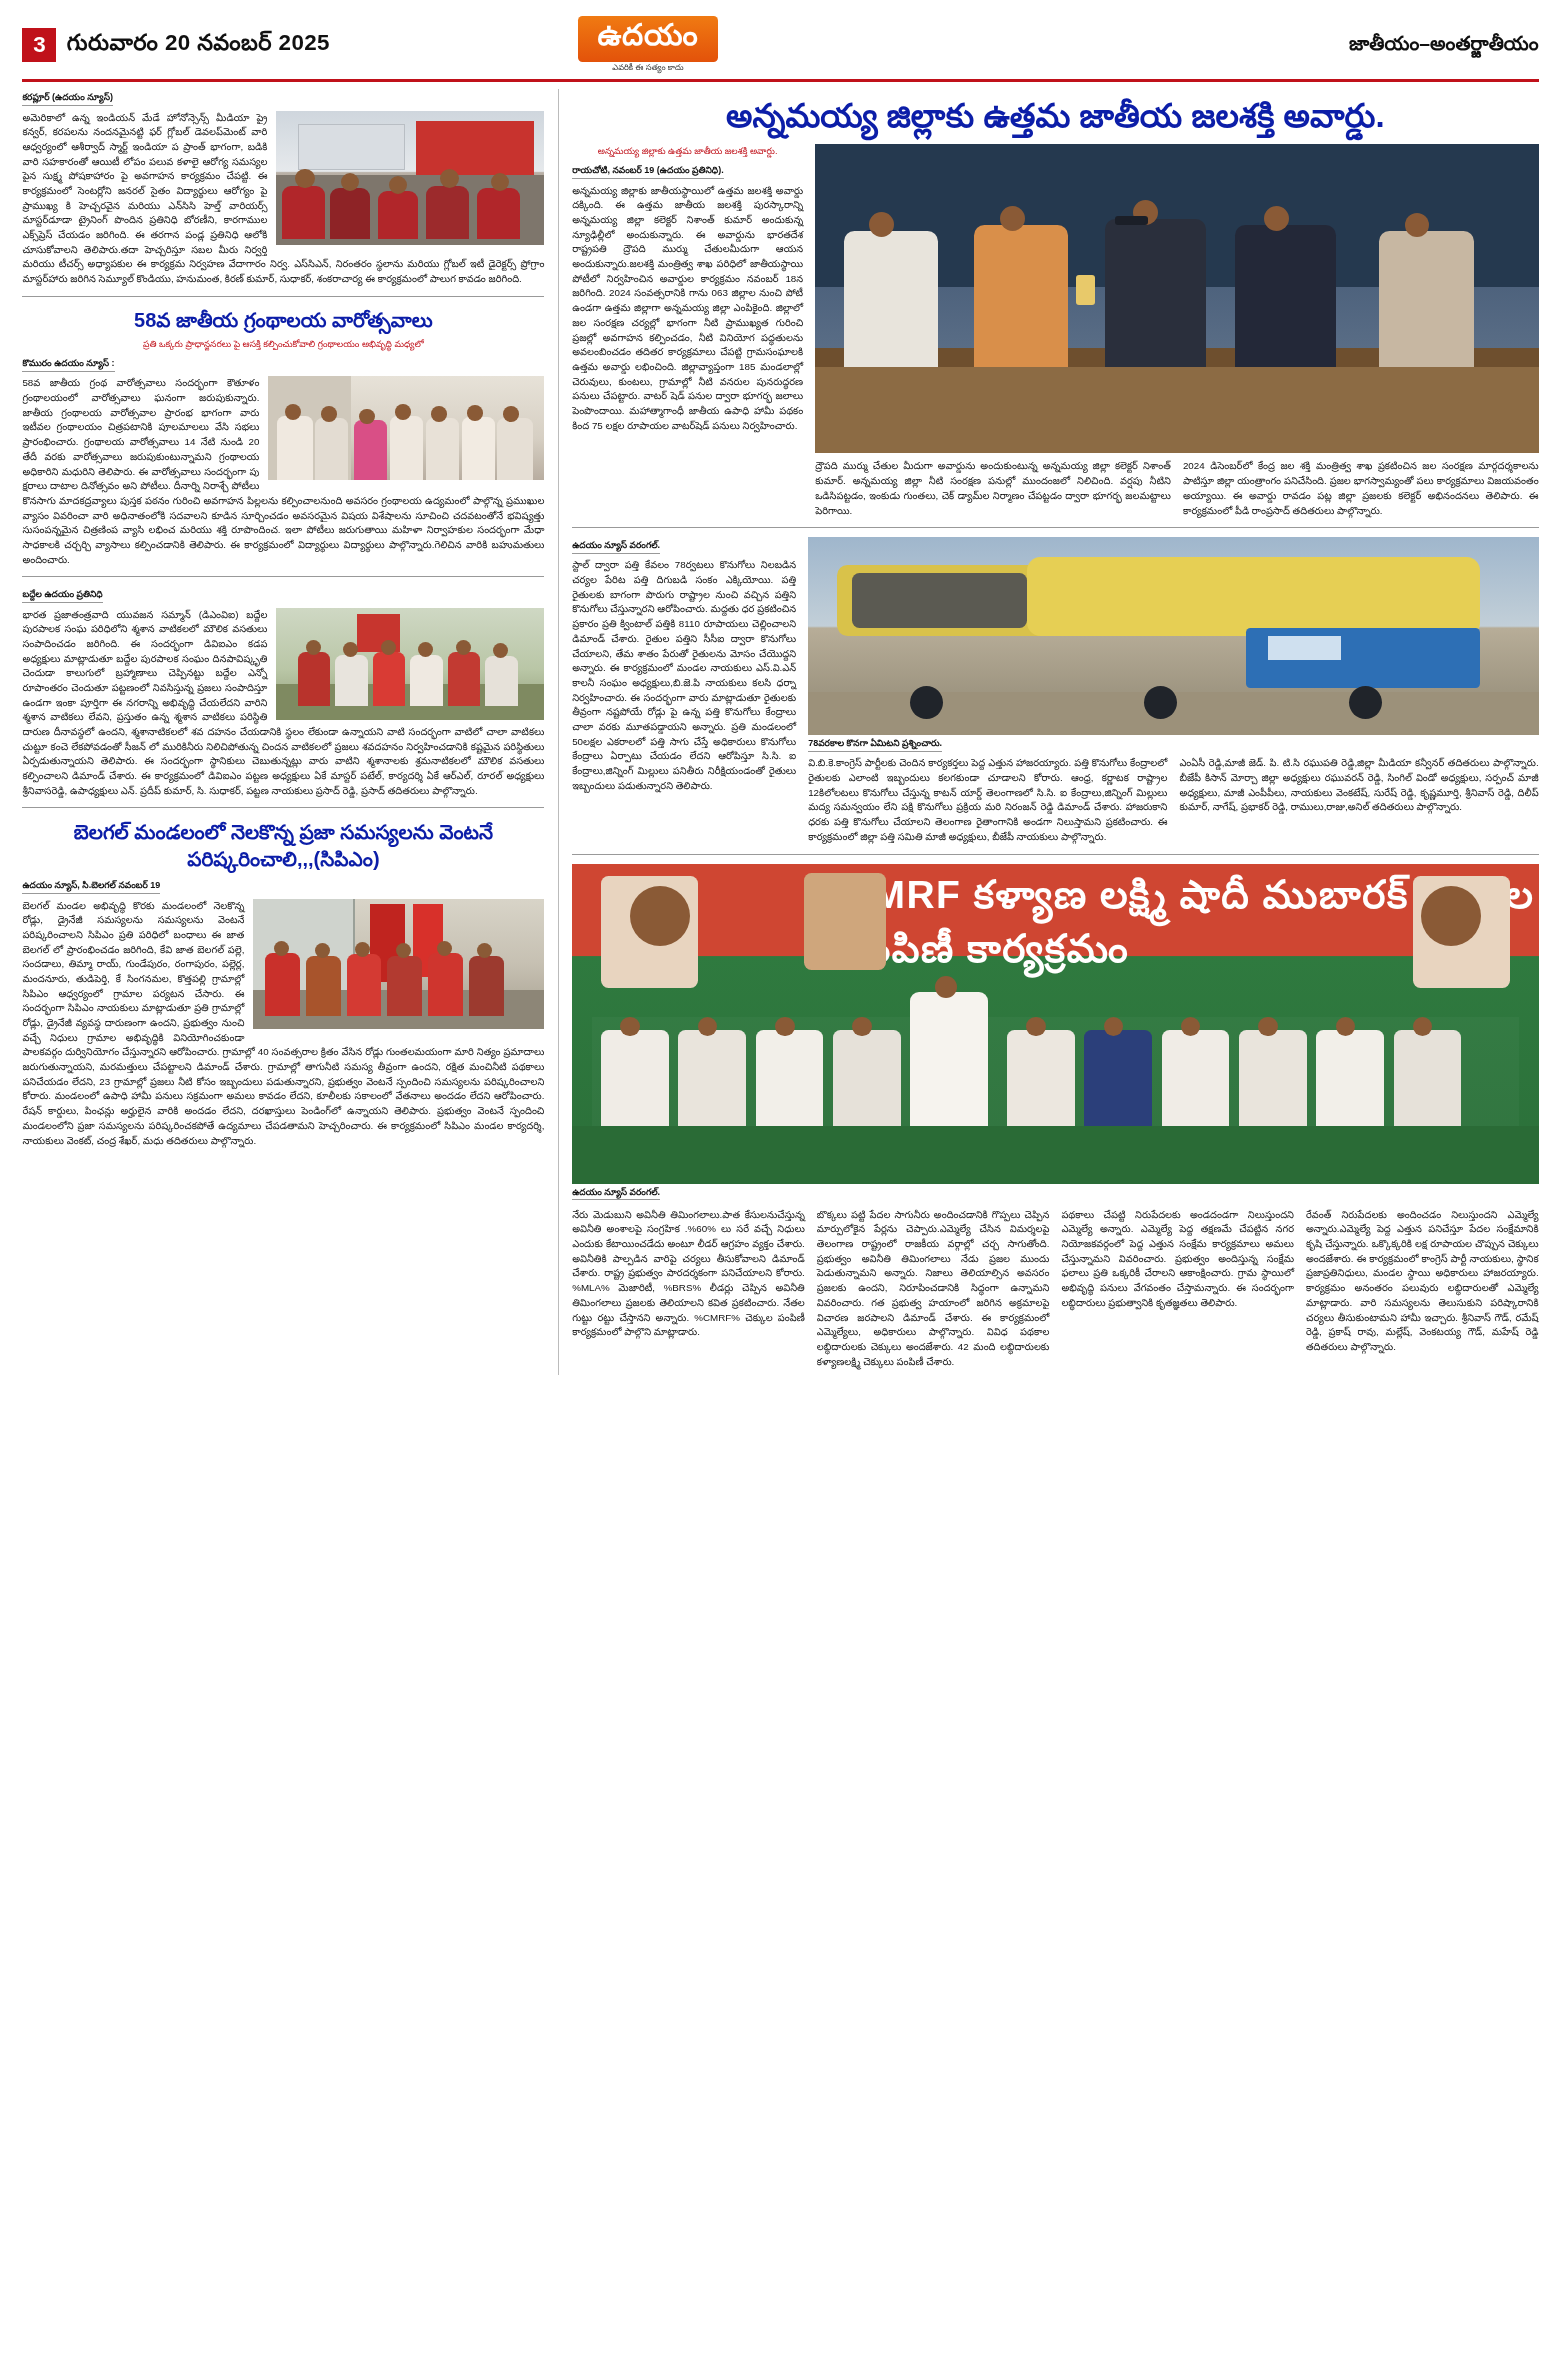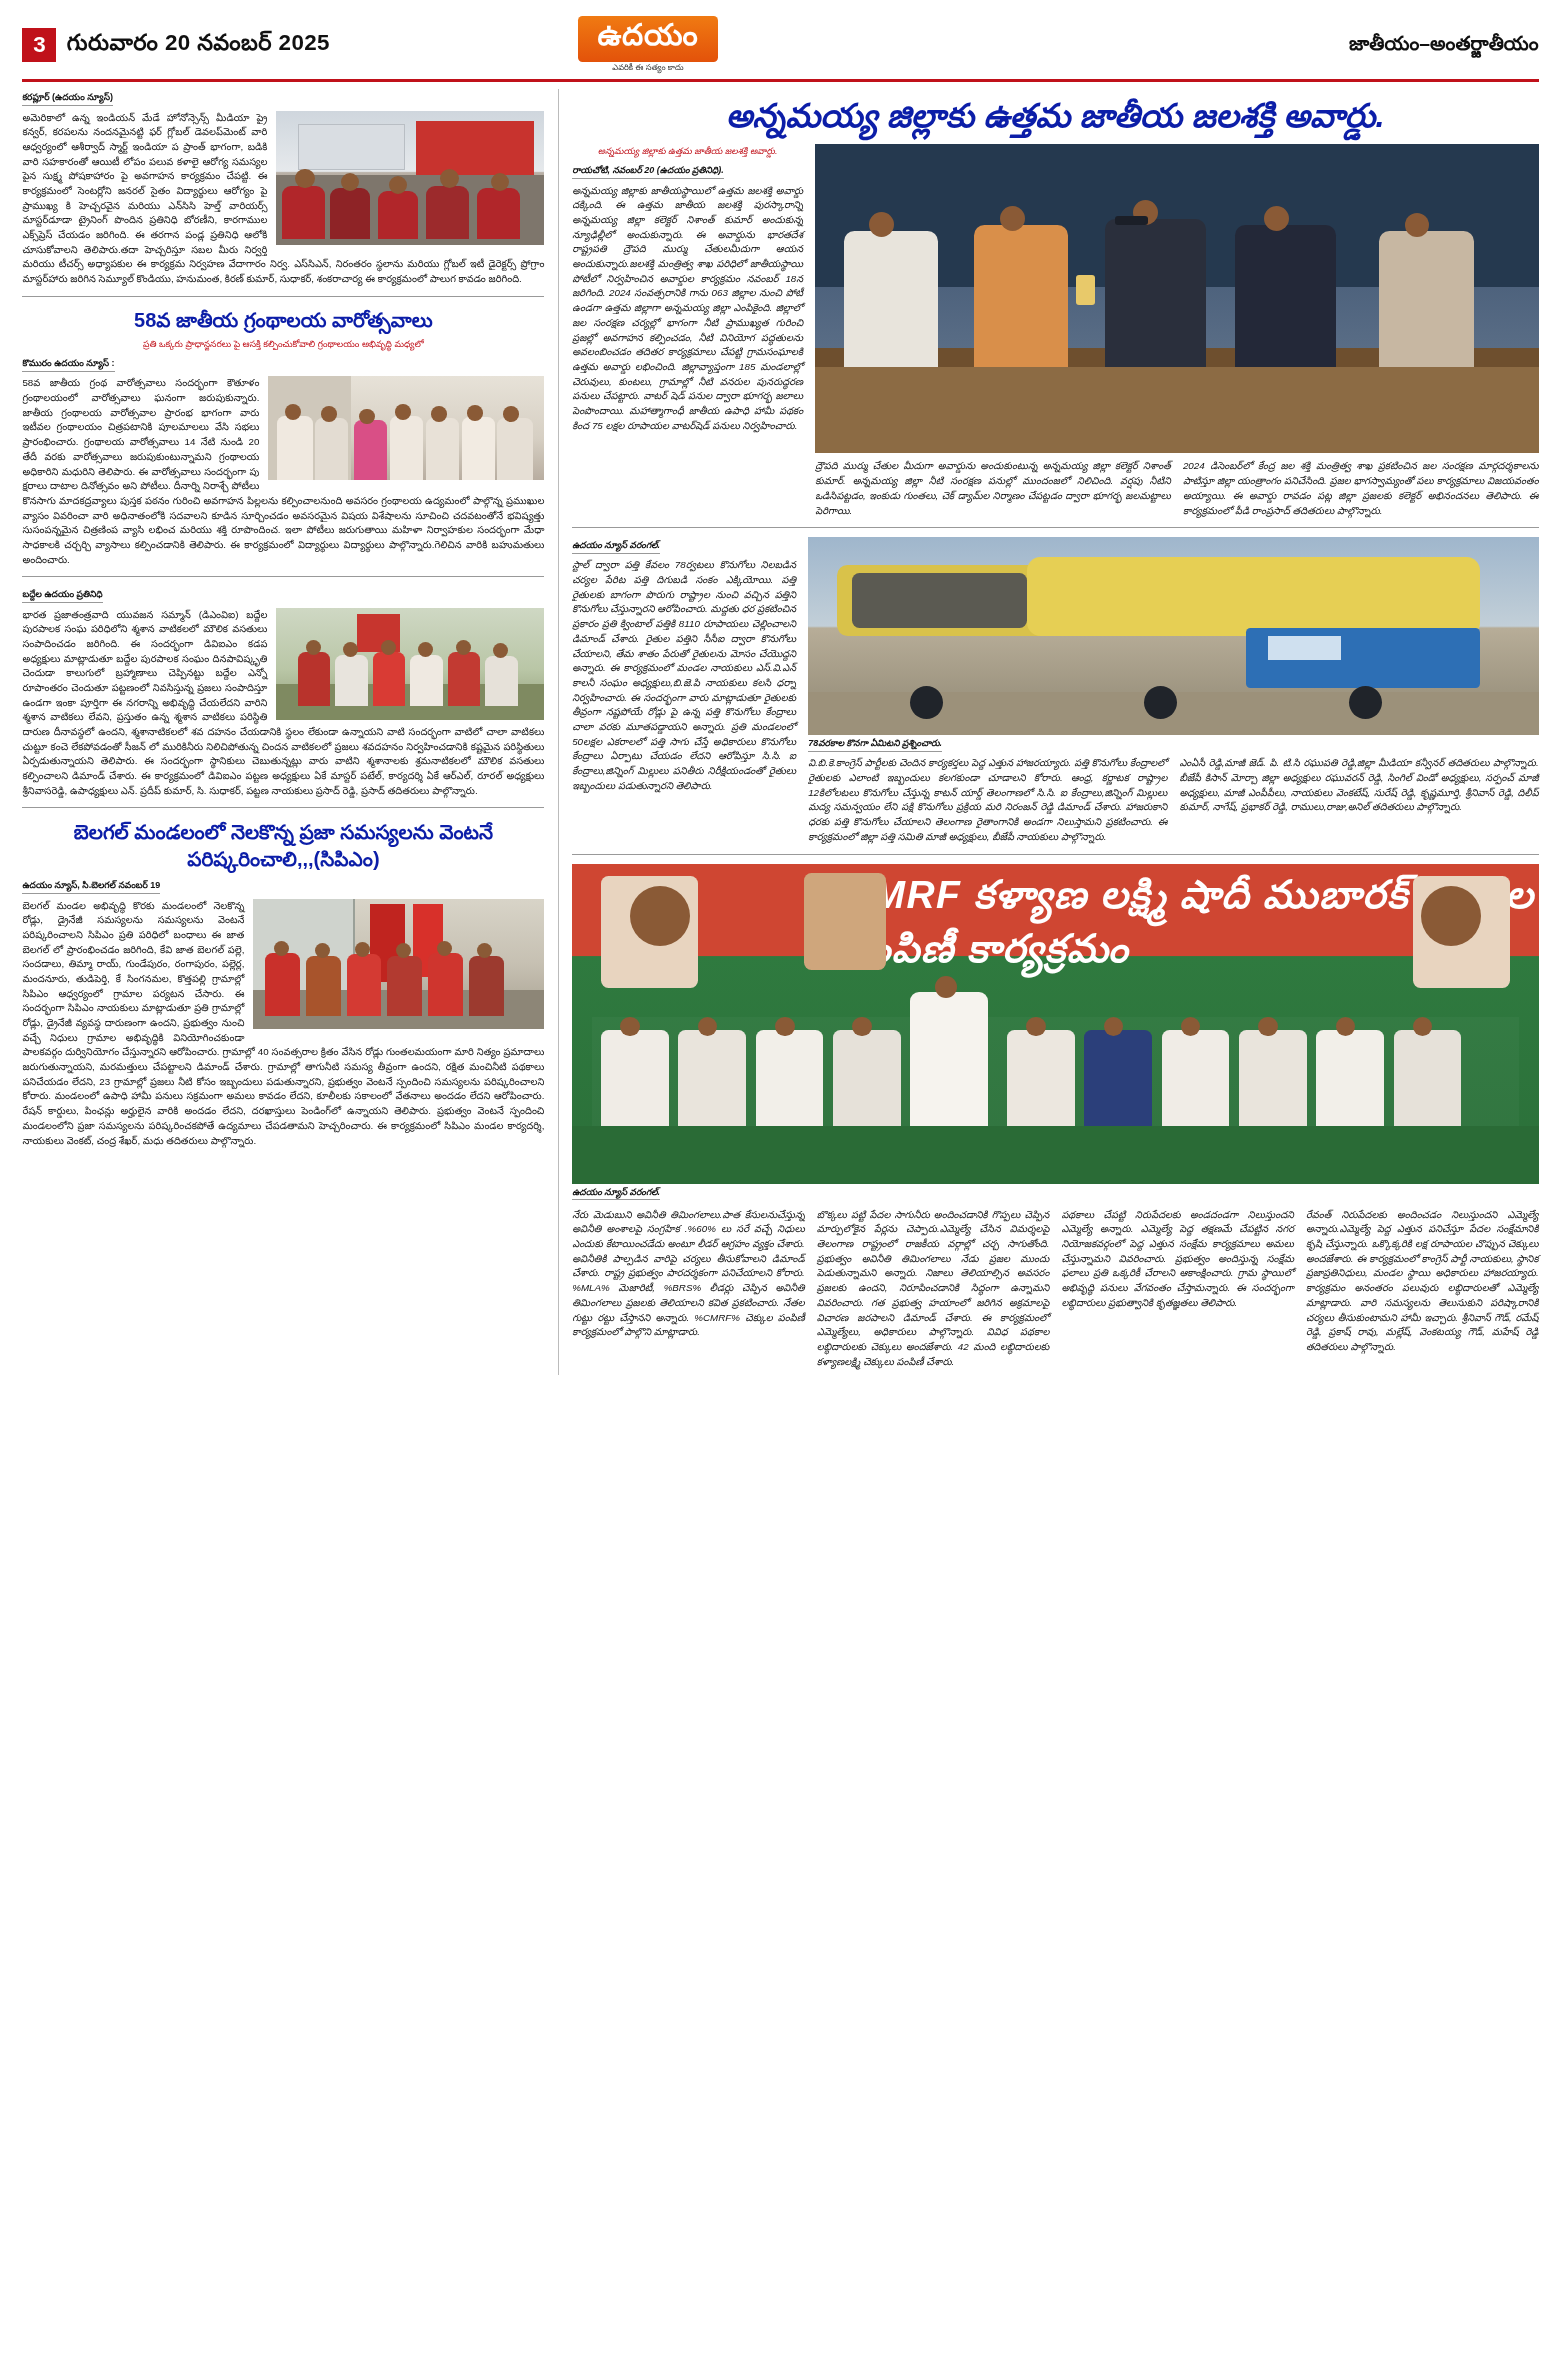--- a/index.html
+++ b/index.html
@@ -50,21 +50,21 @@
   }
   .logo-sub { font-size: 8.2px; color:#333; margin-top: 1.5px; }
   .masthead-right {
     font-size: 19.4px; font-weight: bold; color:#111;
     margin-left: auto;
   }
 
   
   .columns { display:flex; gap: 13.4px; }
   .col-left { width: 522px; }
-  .col-right { flex:1;font-style:italic; }
+  .col-right { flex:1; }
 
   .rule-v {
     border-left: 0.7px solid #bbb;
   }
 
   
   .headline-tel {
     color:#0c1ea8;
     font-weight: bold;
     text-align:center;
@@ -239,21 +239,21 @@
 
     </div>
 
     <div class="col-right rule-v" style="padding-left:13.4px;">
 
       <div class="sec">
         <h2 class="headline-tel hl-lg" style="font-size:33px;">అన్నమయ్య జిల్లాకు ఉత్తమ జాతీయ జలశక్తి అవార్డు.</h2>
         <div style="display:flex; gap:12px;">
           <div style="width:231px;">
             <div class="subhead">అన్నమయ్య జిల్లాకు ఉత్తమ జాతీయ జలశక్తి అవార్డు.</div>
-            <div class="byline">రాయచోటి, నవంబర్ 20 (ఉదయం ప్రతినిధి).</div>
+            <div class="byline">రాయచోటి, నవంబర్ 19 (ఉదయం ప్రతినిధి).</div>
             <div class="body-text">అన్నమయ్య జిల్లాకు జాతీయస్థాయిలో ఉత్తమ జలశక్తి అవార్డు దక్కింది. ఈ ఉత్తమ జాతీయ జలశక్తి పురస్కారాన్ని అన్నమయ్య జిల్లా కలెక్టర్ నిశాంత్ కుమార్ అందుకున్న న్యూఢిల్లీలో అందుకున్నారు. ఈ అవార్డును భారతదేశ రాష్ట్రపతి ద్రౌపది ముర్ము చేతులమీదుగా ఆయన అందుకున్నారు.జలశక్తి మంత్రిత్వ శాఖ పరిధిలో జాతీయస్థాయి పోటీలో నిర్వహించిన అవార్డుల కార్యక్రమం నవంబర్ 18న జరిగింది. 2024 సంవత్సరానికి గాను 063 జిల్లాల నుంచి పోటీ ఉండగా ఉత్తమ జిల్లాగా అన్నమయ్య జిల్లా ఎంపికైంది. జిల్లాలో జల సంరక్షణ చర్యల్లో భాగంగా నీటి ప్రాముఖ్యత గురించి ప్రజల్లో అవగాహన కల్పించడం, నీటి వినియోగ పద్ధతులను అవలంబించడం తదితర కార్యక్రమాలు చేపట్టి గ్రామసంఘాలకి ఉత్తమ అవార్డు లభించింది. జిల్లావ్యాప్తంగా 185 మండలాల్లో చెరువులు, కుంటలు, గ్రామాల్లో నీటి వనరుల పునరుద్ధరణ పనులు చేపట్టారు. వాటర్ షెడ్ పనుల ద్వారా భూగర్భ జలాలు పెంపొందాయి. మహాత్మాగాంధీ జాతీయ ఉపాధి హామీ పథకం కింద 75 లక్షల రూపాయల వాటర్‌షెడ్ పనులు నిర్వహించారు.</div>
           </div>
           <div style="flex:1;">
             <div class="photo" style="width:100%;height:309px;">
               <div class="scene">
                 <div class="sky" style="background:linear-gradient(180deg,#2d3f59 0%,#4a5f7a 40%,#6d7f95 100%)"></div>
                 <div style="position:absolute;left:0;top:0;width:100%;height:46%;background:#25394f;"></div>
                 <div style="position:absolute;left:0;bottom:0;width:100%;height:30%;background:#8c6b44;"></div>
                 <div style="position:absolute;left:0;bottom:28%;width:100%;height:6%;background:#6e4f2e;"></div>
 

